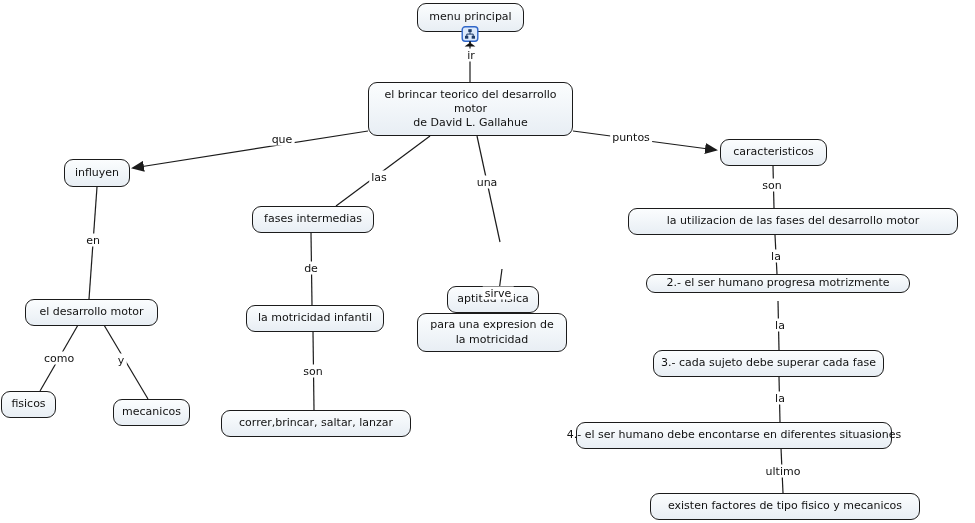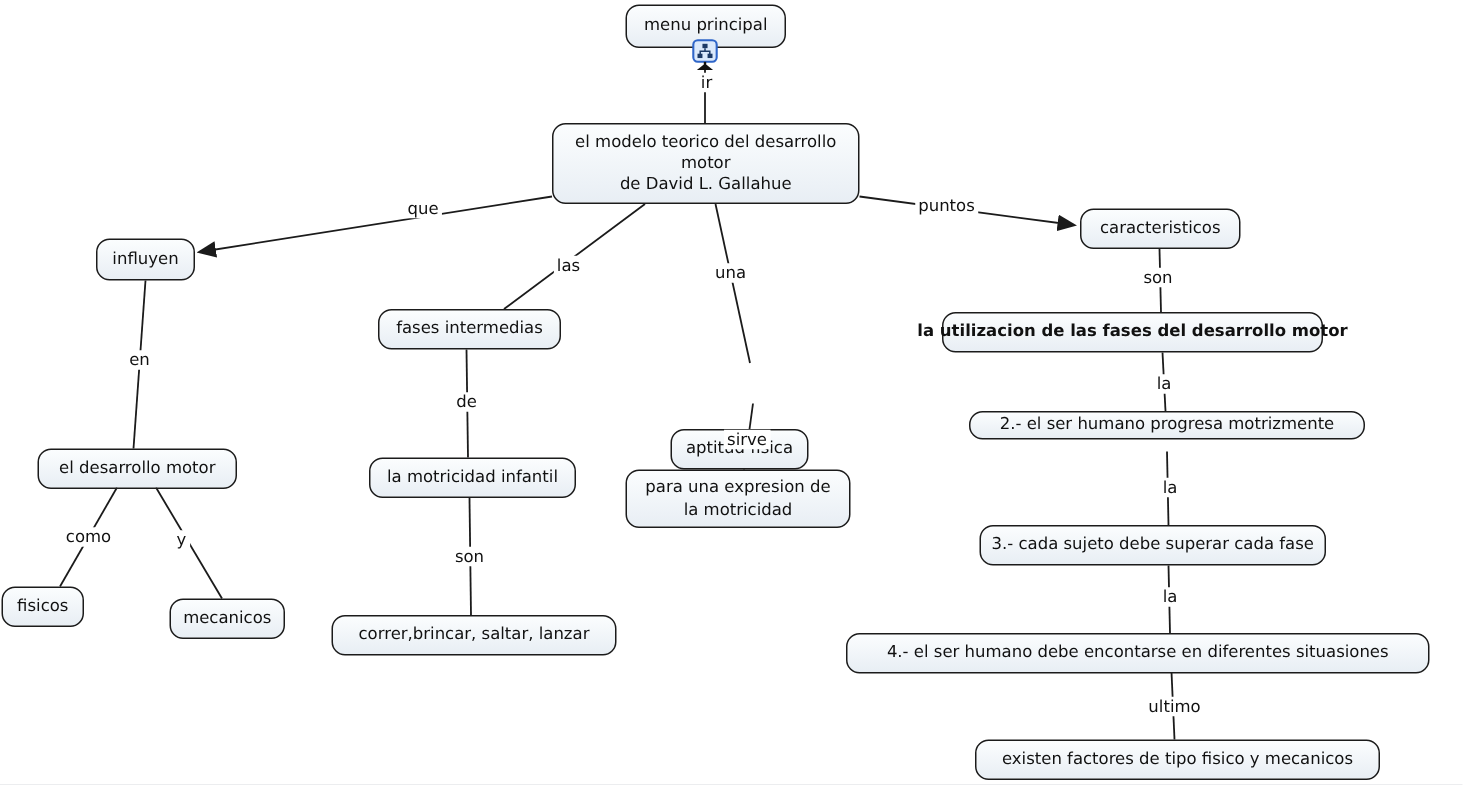--- a/index.html
+++ b/index.html
@@ -55,38 +55,38 @@
         <line x1="773" y1="166" x2="774" y2="208" stroke="#1b1b1b" stroke-width="1.2"></line>
         <line x1="775" y1="235" x2="777" y2="274" stroke="#1b1b1b" stroke-width="1.2"></line>
         <line x1="778" y1="301" x2="779" y2="350" stroke="#1b1b1b" stroke-width="1.2"></line>
         <line x1="779" y1="377" x2="780" y2="422" stroke="#1b1b1b" stroke-width="1.2"></line>
         <line x1="781" y1="448" x2="783" y2="493" stroke="#1b1b1b" stroke-width="1.2"></line>
       </g>
   </svg>
 
   <div id="nodes-layer">
       <div class="node" style="left: 417px; top: 3px; width: 107px; height: 29px;">menu principal</div>
-      <div class="node" style="left: 368px; top: 82px; width: 205px; height: 54px;">el modelo teorico del desarrollo
+      <div class="node" style="left: 368px; top: 82px; width: 205px; height: 54px;">el brincar teorico del desarrollo
 motor
 de David L. Gallahue</div>
       <div class="node" style="left: 64px; top: 159px; width: 66px; height: 28px;">influyen</div>
       <div class="node" style="left: 25px; top: 299px; width: 133px; height: 27px;">el desarrollo motor</div>
       <div class="node" style="left: 1px; top: 391px; width: 55px; height: 27px;">fisicos</div>
       <div class="node" style="left: 113px; top: 399px; width: 77px; height: 27px;">mecanicos</div>
       <div class="node" style="left: 252px; top: 206px; width: 122px; height: 27px;">fases intermedias</div>
       <div class="node" style="left: 246px; top: 305px; width: 138px; height: 27px;">la motricidad infantil</div>
       <div class="node" style="left: 221px; top: 410px; width: 190px; height: 27px;">correr,brincar, saltar, lanzar</div>
       <div class="node" style="left: 447px; top: 242px; width: 92px; height: 27px; margin-top: 44px;">aptitud fisica</div>
       <div class="node" style="left: 417px; top: 313px; width: 150px; height: 39px;">para una expresion de
 la motricidad</div>
       <div class="node" style="left: 720px; top: 139px; width: 107px; height: 27px;">caracteristicos</div>
-      <div class="node" style="left: 628px; top: 208px; width: 254px; height: 27px; font-weight: bold;">la utilizacion de las fases del desarrollo motor</div>
+      <div class="node" style="left: 628px; top: 208px; width: 330px; height: 27px;">la utilizacion de las fases del desarrollo motor</div>
       <div class="node" style="left: 646px; top: 274px; width: 264px; height: 19px;">2.- el ser humano progresa motrizmente</div>
       <div class="node" style="left: 653px; top: 350px; width: 231px; height: 27px;">3.- cada sujeto debe superar cada fase</div>
-      <div class="node" style="left: 564px; top: 422px; width: 389px; height: 27px;">4.- el ser humano debe encontarse en diferentes situasiones</div>
+      <div class="node" style="left: 576px; top: 422px; width: 316px; height: 27px;">4.- el ser humano debe encontarse en diferentes situasiones</div>
       <div class="node" style="left: 650px; top: 493px; width: 270px; height: 27px;">existen factores de tipo fisico y mecanicos</div>
     </div>
   <div id="labels-layer">
       <div class="edge-label" style="left: 471px; top: 55px;">ir</div>
       <div class="edge-label" style="left: 282px; top: 139px;">que</div>
       <div class="edge-label" style="left: 379px; top: 177px;">las</div>
       <div class="edge-label" style="left: 487px; top: 182px;">una</div>
       <div class="edge-label" style="left: 631px; top: 137px;">puntos</div>
       <div class="edge-label" style="left: 93px; top: 240px;">en</div>
       <div class="edge-label" style="left: 59px; top: 358px;">como</div>

